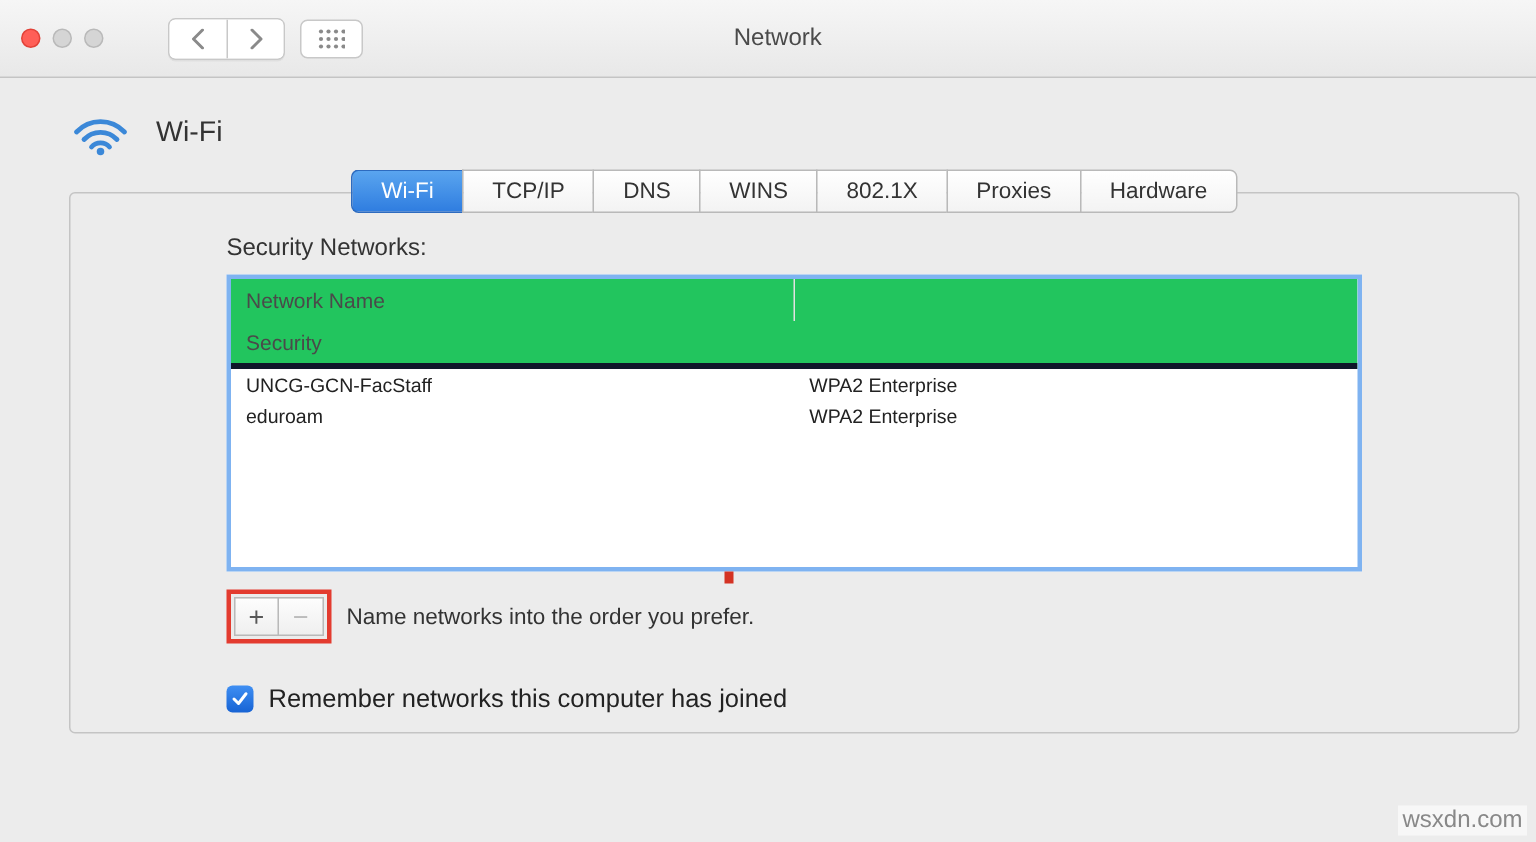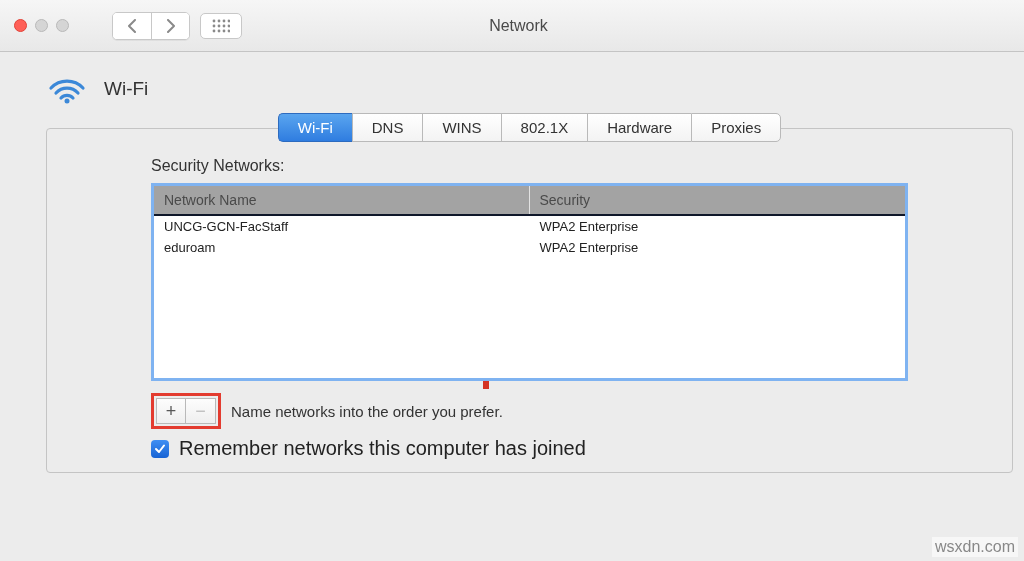--- a/index.html
+++ b/index.html
@@ -113,24 +113,25 @@
     margin-bottom: 8px;
   }
   .table-wrap {
     border: 3px solid #7fb3f1;
     background: #fff;
     height: 198px;
     overflow: hidden;
   }
   .thead {
     display: flex;
-    background: #a3a3a3;
-    border-bottom: 2px solid #0f172a;
+    background: #22c55e;
+    border-bottom: 4px solid #0f172a;
     color: #4a4a4a;
     font-size: 14px;
+    flex-direction: column;
   }
   .th {
     padding: 6px 10px;
     border-right: 1px solid #e2e2e2;
   }
   .th:last-child { border-right: none; }
   .col-name { width: 50%; }
   .col-sec { width: 50%; }
   .trow {
     display: flex;
@@ -159,22 +160,22 @@
     border: 1px solid #b9b9b9;
     background: linear-gradient(#fdfdfd, #efefef);
     display: flex; align-items: center; justify-content: center;
     font-size: 18px; color: #585858;
   }
   .pm-btn + .pm-btn { border-left: none; }
   .pm-btn.minus { color: #bcbcbc; }
   .hint { font-size: 15px; color: #333; }
   .check-row {
     display: flex; align-items: center; gap: 10px;
-    margin-top: 8px;
-    font-size: 20px;
+    margin-top: 27px;
+    font-size: 17px;
     color: #222;
   }
   .checkbox {
     width: 18px; height: 18px;
     border-radius: 4px;
     background: linear-gradient(#3f8ff3, #1763d4);
     display: flex; align-items: center; justify-content: center;
   }
   .watermark {
     position: absolute;
@@ -236,25 +237,26 @@
         <path d="M13 24 A8 8 0 0 1 25 24" stroke="#3b88d8" stroke-width="3.2"></path>
       </g>
       <circle cx="19" cy="27" r="2.5" fill="#3b88d8"></circle>
     </svg>
     <span>Wi-Fi</span>
   </div>
 
   <div class="panel">
     <div class="tabs">
       <div class="tab active">Wi-Fi</div>
+      <div class="tab">TCP/IP</div>
       <div class="tab">DNS</div>
       <div class="tab">WINS</div>
       <div class="tab">802.1X</div>
+      <div class="tab">Proxies</div>
       <div class="tab">Hardware</div>
-      <div class="tab">Proxies</div>
     </div>
 
     <div class="inner">
       <div class="section-label">Security Networks:</div>
 
       <div class="table-wrap">
         <div class="thead">
           <div class="th col-name">Network Name</div>
           <div class="th col-sec">Security</div>
         </div>

